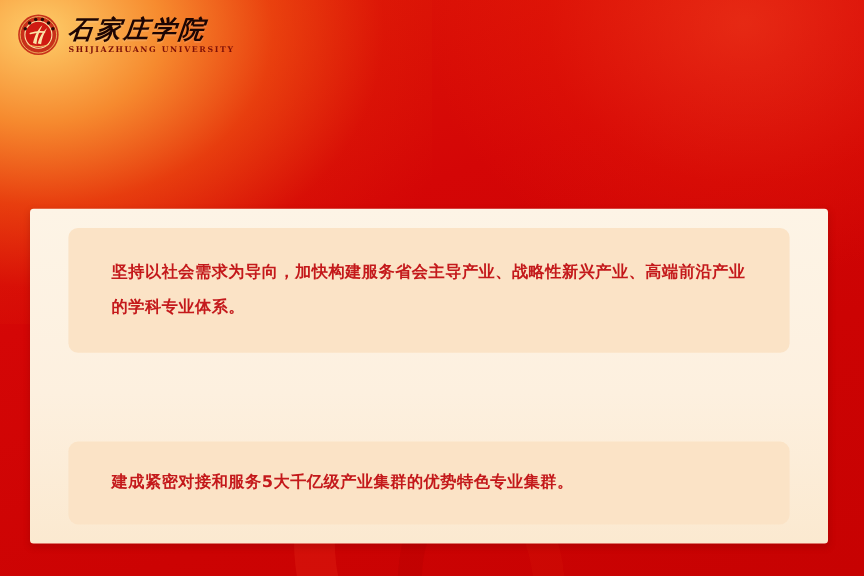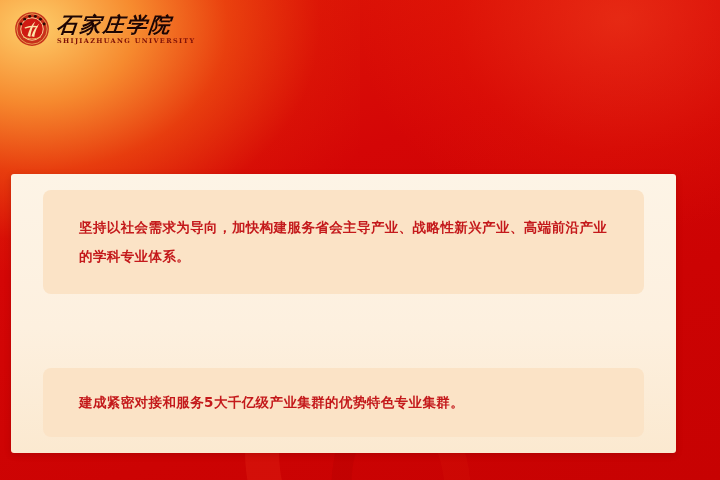--- a/index.html
+++ b/index.html
@@ -177,21 +177,21 @@
     background-clip: text;
     color: transparent;
     -webkit-text-fill-color: transparent;
     filter: drop-shadow(2px 3px 0 rgba(125, 8, 4, 0.55))
             drop-shadow(0 1px 1px rgba(80, 0, 0, 0.35));
   }
 
   
   .panel {
     position: absolute;
-    left: 11px;
+    left: 25px;
     top: 174px;
     width: 665px;
     height: 279px;
     background: linear-gradient(180deg, #fdf4e6 0%, #fdf0df 55%, #fbe9d0 100%);
     border-radius: 3px;
     box-shadow: 0 2px 6px rgba(90, 0, 0, 0.22);
     padding: 16px 32px;
     box-sizing: border-box;
     display: flex;
     flex-direction: column;

